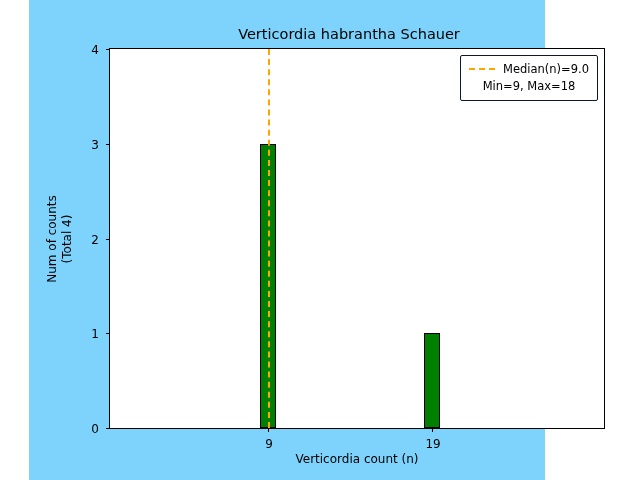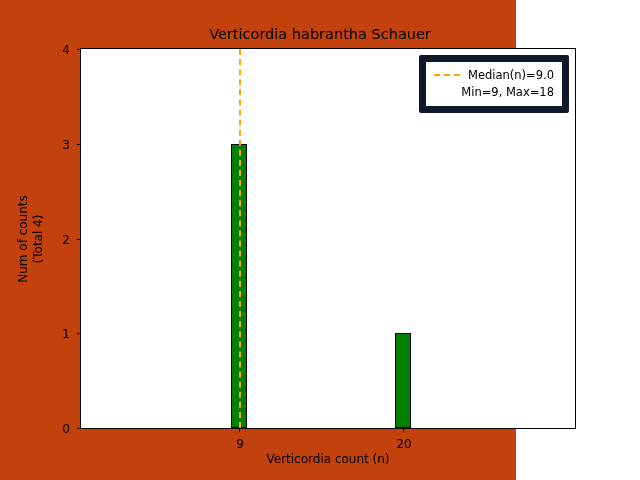--- a/index.html
+++ b/index.html
@@ -11,21 +11,22 @@
     width: 640px;
     height: 480px;
     font-family: "DejaVu Sans", sans-serif;
     color: #000000;
     overflow: hidden;
   }
   #figure {
     position: relative;
     width: 516px;
     height: 480px;
-    background: #c2410c;
+    background: #7dd3fc;
+    margin-left: 29px;
   }
   
   #chart-title {
     position: absolute;
     left: 0;
     top: 26px;
     width: 640px;
     text-align: center;
     font-size: 14.5px;
     color: #000;
@@ -111,41 +112,41 @@
     white-space: nowrap;
     font-size: 12px;
     text-align: center;
     line-height: 1.25;
   }
   
   #legend {
     position: absolute;
     right: 6px;
     top: 6px;
-    border: 7px solid #0f172a;
+    border: 1px solid #0f172a;
     background: #ffffff;
     border-radius: 2px;
     padding: 5px 8px 6px 8px;
     font-size: 11.5px;
     line-height: 1.45;
   }
   .legend-row {
     display: flex;
     align-items: center;
     white-space: nowrap;
   }
   .legend-swatch {
     width: 26px;
     height: 0;
     border-top: 2.6px dashed #ffa500;
     margin-right: 8px;
     flex: 0 0 auto;
   }
   .legend-text { color: #000; }
-  .legend-row.second { justify-content: flex-end; }
+  .legend-row.second { justify-content: center; }
 </style>
 </head>
 <body>
 
 <div id="figure">
 
   <div id="chart-title">Verticordia habrantha Schauer</div>
 
   <div id="plot-area">
 
@@ -167,21 +168,21 @@
       <span class="ytick-label">3</span>
     </div>
     <div class="ytick" style="top:0%;">
       <span class="ytick-label">4</span>
     </div>
 
     <div class="xtick" style="left:32%;">
       <span class="xtick-label">9</span>
     </div>
     <div class="xtick" style="left:65.2%;">
-      <span class="xtick-label">20</span>
+      <span class="xtick-label">19</span>
     </div>
 
     <div id="legend">
       <div class="legend-row">
         <span class="legend-swatch"></span>
         <span class="legend-text">Median(n)=9.0</span>
       </div>
       <div class="legend-row second">
         <span class="legend-text">Min=9, Max=18</span>
       </div>

